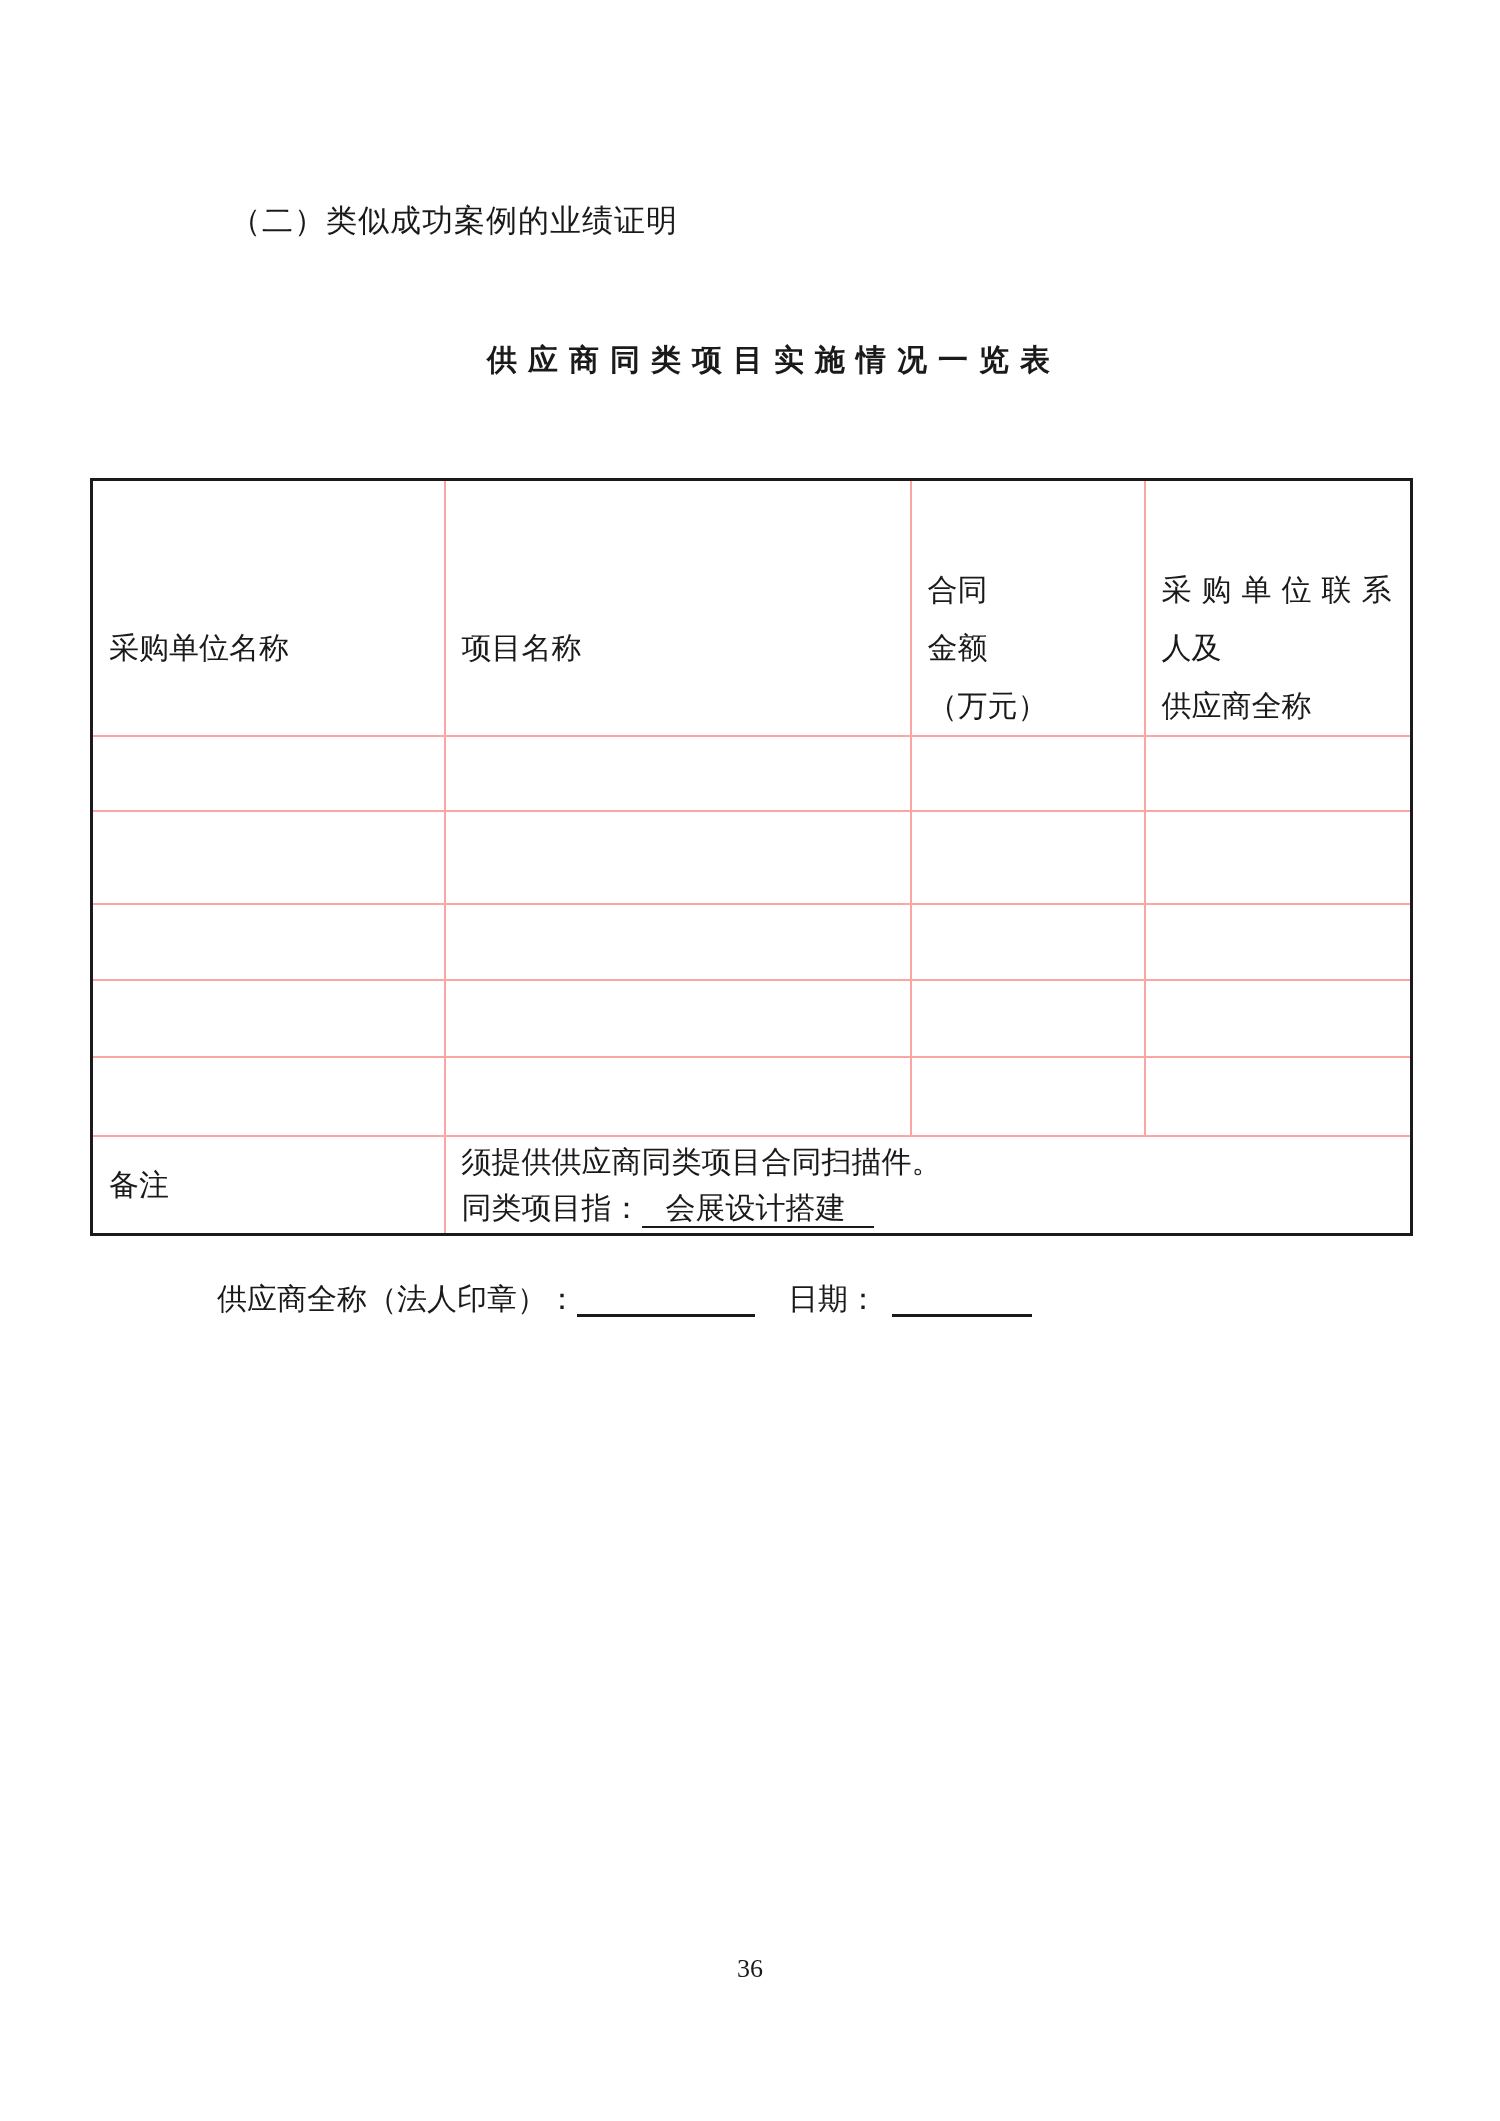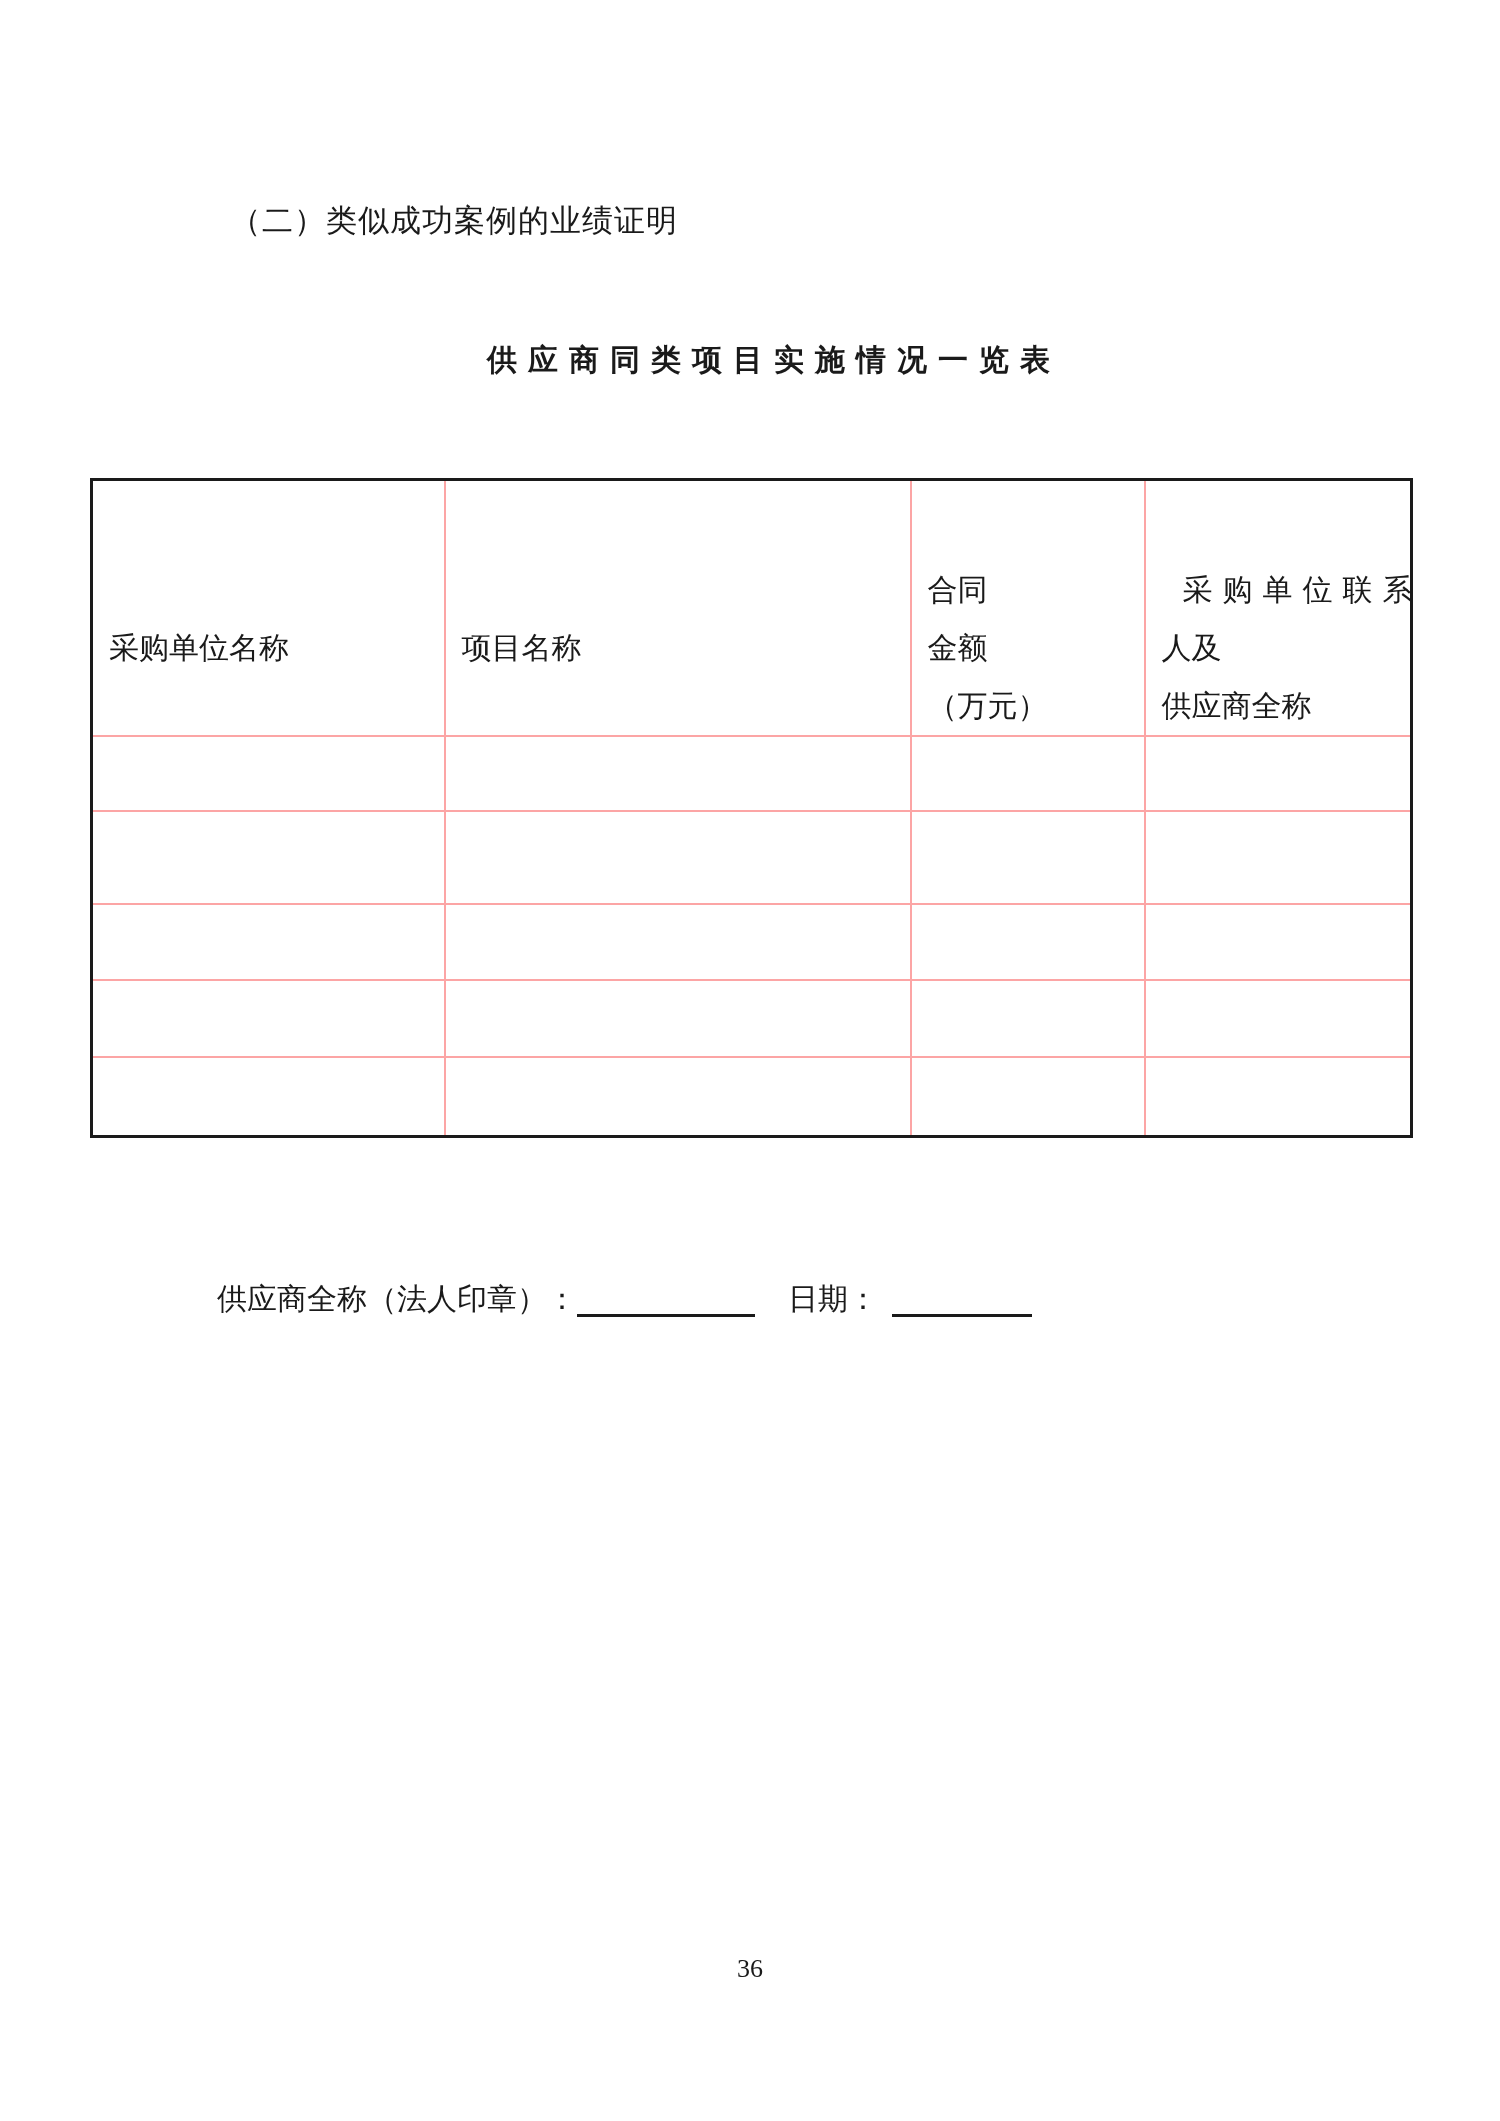--- a/index.html
+++ b/index.html
@@ -52,21 +52,21 @@
     font-weight: normal;
     text-align: left;
     box-sizing: border-box;
   }
   tr.header-row { height: 254px; }
   tr.header-row th {
     vertical-align: middle;
     padding: 80px 8px 0 16px;
     line-height: 58px;
   }
-  th .justify-line { letter-spacing: 10px; white-space: nowrap; margin-left: 21px; }
+  th .justify-line { letter-spacing: 10px; white-space: nowrap; }
   tr.body-row td { background: #ffffff; }
   tr.body-row-1 { height: 75px; }
   tr.body-row-2 { height: 93px; }
   tr.body-row-3 { height: 76px; }
   tr.body-row-4 { height: 77px; }
   tr.body-row-5 { height: 79px; }
   tr.remark-row { height: 91px; }
   td.remark-label-cell {
     vertical-align: middle;
     padding: 0 8px 0 16px;
@@ -163,20 +163,31 @@
       <td></td>
       <td></td>
       <td></td>
     </tr>
     <tr class="body-row body-row-5">
       <td></td>
       <td></td>
       <td></td>
       <td></td>
     </tr>
+    <tr class="remark-row">
+      <td class="remark-label-cell">
+        <span>备注</span>
+      </td>
+      <td class="remark-content-cell" colspan="3">
+        <div>须提供供应商同类项目合同扫描件。</div>
+        <div>
+          <span>同类项目指：</span><span class="underline-blank">会展设计搭建</span>
+        </div>
+      </td>
+    </tr>
   </tbody>
 </table>
 
 <div class="footer-line">
   <span>供应商全称（法人印章）：</span><span class="fill-blank supplier"></span><span class="date-label">日期：</span><span class="fill-blank date"></span>
 </div>
 
 <div class="page-number">36</div>
 
 </body></html>

